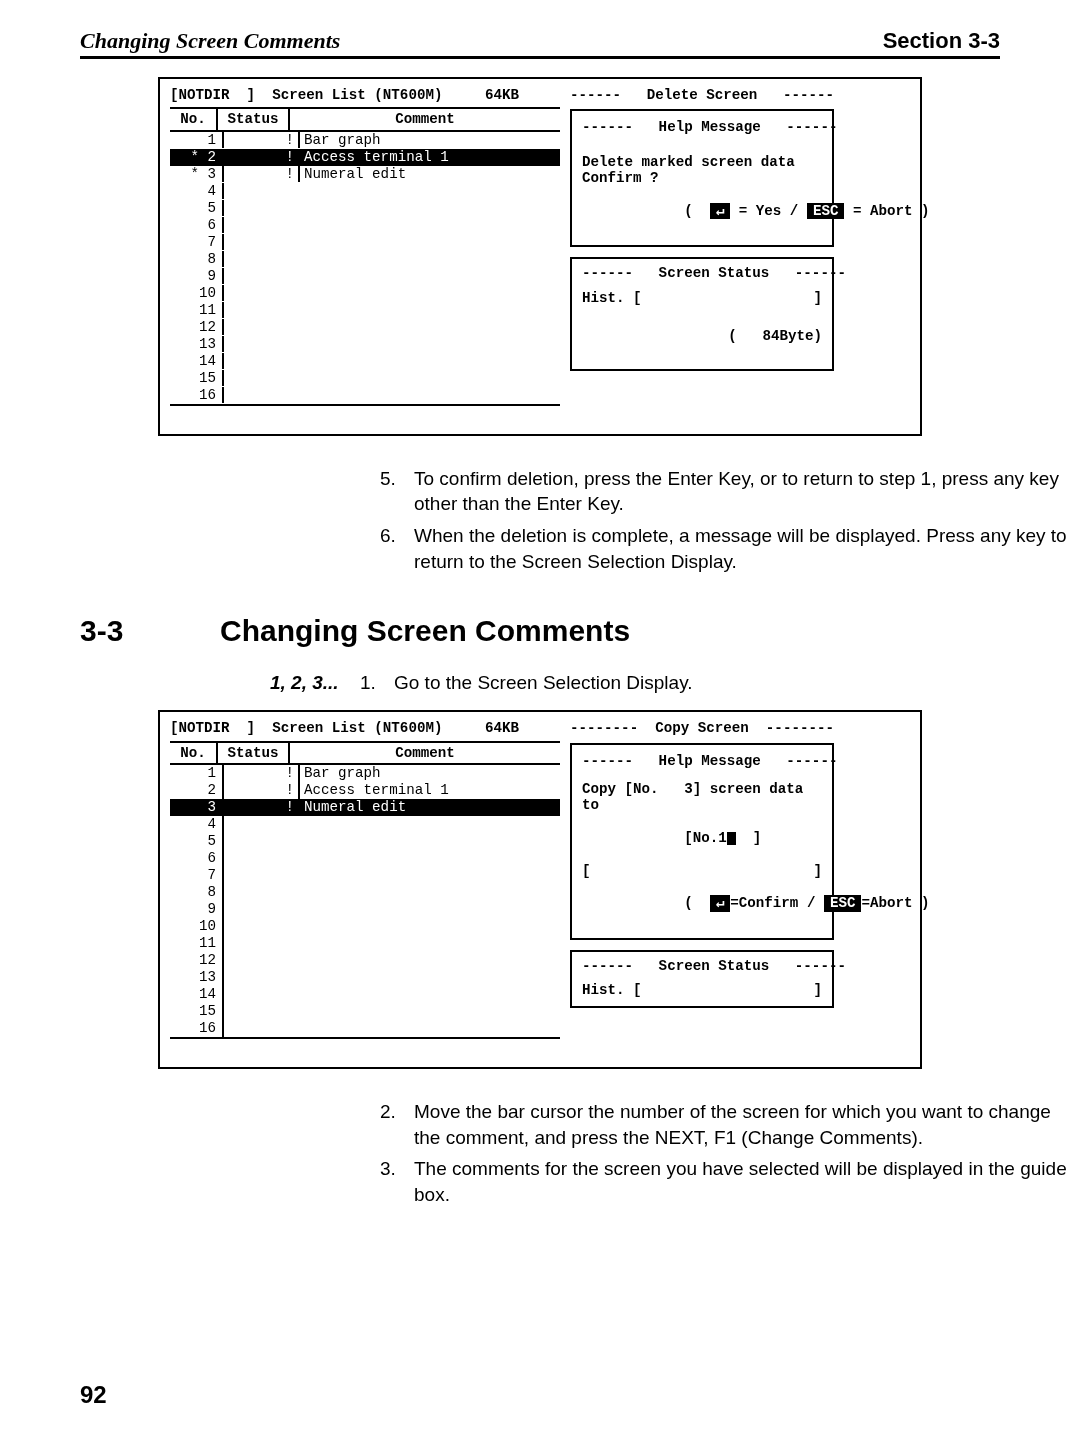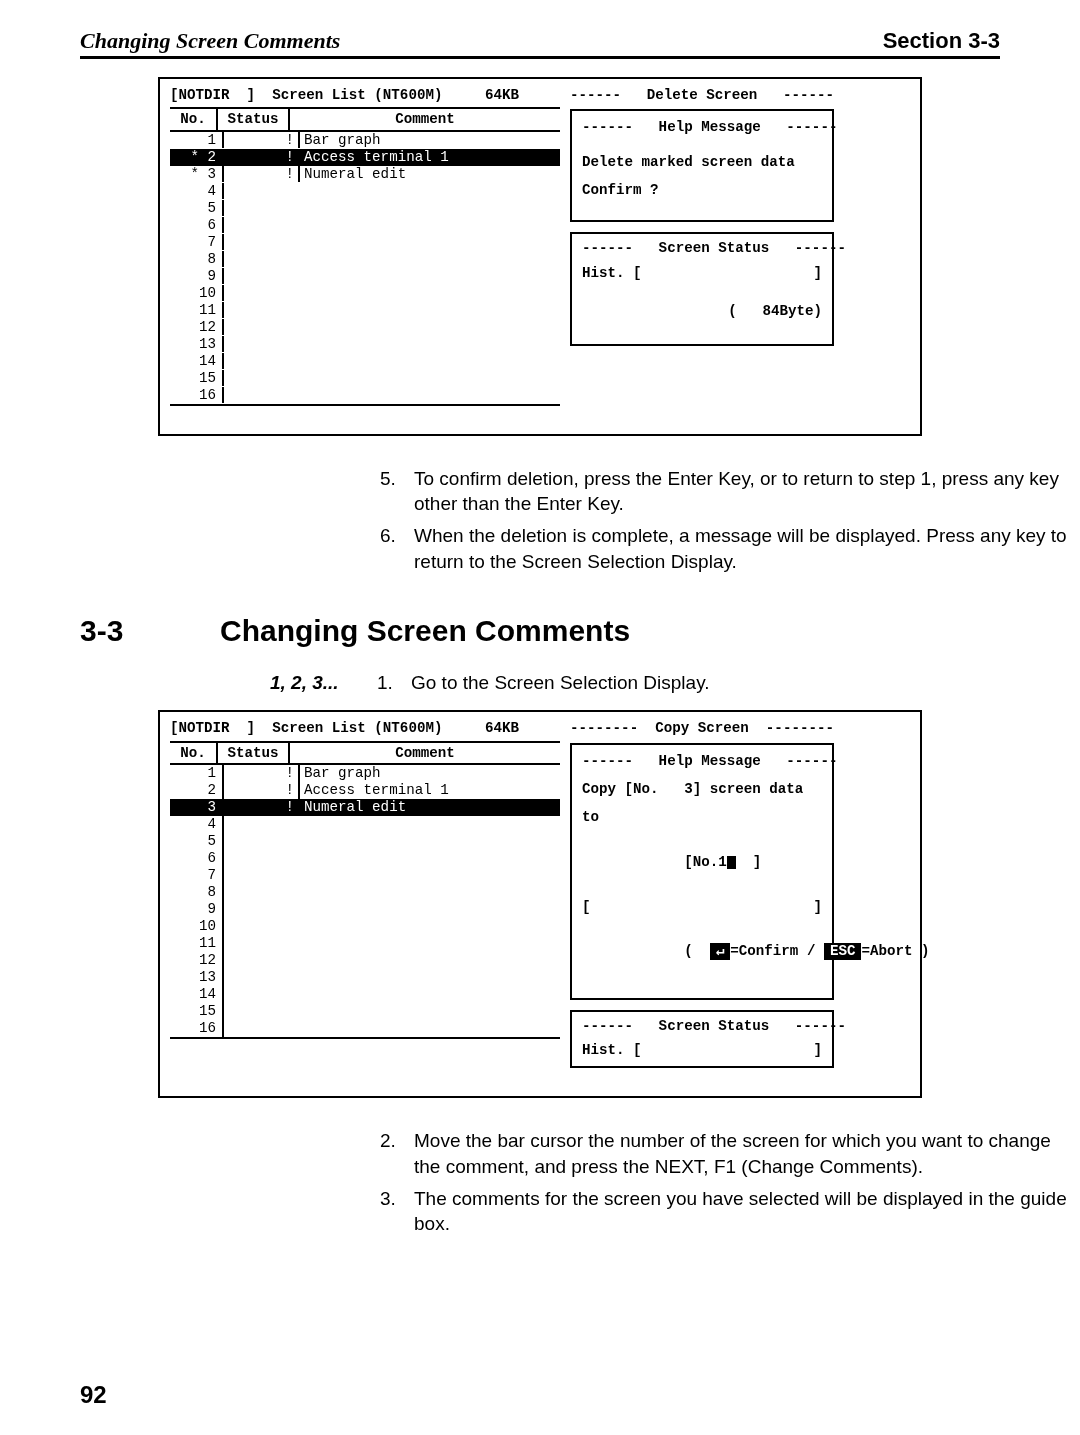--- a/index.html
+++ b/index.html
@@ -63,21 +63,21 @@
   .trow .c-st { width: 70px; text-align: right; padding-right: 4px; border-right: 2px solid #000; }
   .trow .c-cm { flex: 1; padding-left: 4px; white-space: pre; }
   .trow.sel { background: #000; color: #fff; }
   .trow.sel .c-no, .trow.sel .c-st { border-right: 2px solid #000; }
   .panel-title {
     text-align: center;
     font-weight: bold;
     white-space: pre;
   }
   .helpbox { border: 2px solid #000; margin-top: 6px; padding: 8px 10px 10px 10px; font-weight: bold; }
-  .helpbox .line { margin: 12px 0; white-space: pre; }
+  .helpbox .line { margin: 0 0; white-space: pre; }
   .key { display: inline-block; background: #000; color: #fff; padding: 0 6px; font-weight: bold; }
   .statusbox { border: 2px solid #000; margin-top: 10px; padding: 6px 10px 8px 10px; font-weight: bold; }
   .statusbox .row2 { text-align: right; margin-top: 6px; white-space: pre; }
   
   .body-text { margin: 30px 0 0 300px; width: 700px; font-size: 19px; line-height: 1.35; }
   .ol { display: flex; margin-bottom: 6px; }
   .ol .num { width: 34px; }
   .ol .txt { flex: 1; }
   h2.section {
     font-size: 30px;
@@ -85,21 +85,20 @@
     margin: 34px 0 10px 0;
     font-family: Arial, Helvetica, sans-serif;
   }
   .h2row { display: flex; align-items: baseline; }
   .h2num { width: 92px; }
   .intro { margin-left: 300px; font-size: 19px; }
   .steps-lead {
     display: flex;
     margin: 14px 0 16px 190px;
     font-size: 19px;
-    gap: 17px;
   }
   .steps-lead .lead { font-style: italic; font-weight: bold; width: 90px; font-family: Arial, sans-serif; }
   .pagenum {
     position: absolute;
     bottom: 26px;
     left: 80px;
     font-size: 24px;
     font-weight: bold;
   }
   .cursor-block { display:inline-block; width:9px; height:13px; background:#000; vertical-align:middle; }
@@ -204,20 +203,23 @@
               <div class="c-cm"></div>
             </div>
           </div>
       </div>
       <div class="dos-right">
         <div class="panel-title">------   Delete Screen   ------</div>
         <div class="helpbox">
           <div class="panel-title">------   Help Message   ------</div>
           <div class="line" style="margin-top:18px;">Delete marked screen data</div>
           <div class="line">Confirm ?</div>
+          <div class="line">
+            <span>(  </span><span class="key">↵</span><span> = Yes / </span><span class="key">ESC</span><span> = Abort )</span>
+          </div>
         </div>
         <div class="statusbox">
           <div class="panel-title">------   Screen Status   ------</div>
           <div style="margin-top:8px; display:flex; justify-content:space-between;">
             <span>Hist. [</span>
             <span>]</span>
           </div>
           <div class="row2">
             <span>(</span><span>   84Byte)</span>
           </div>

